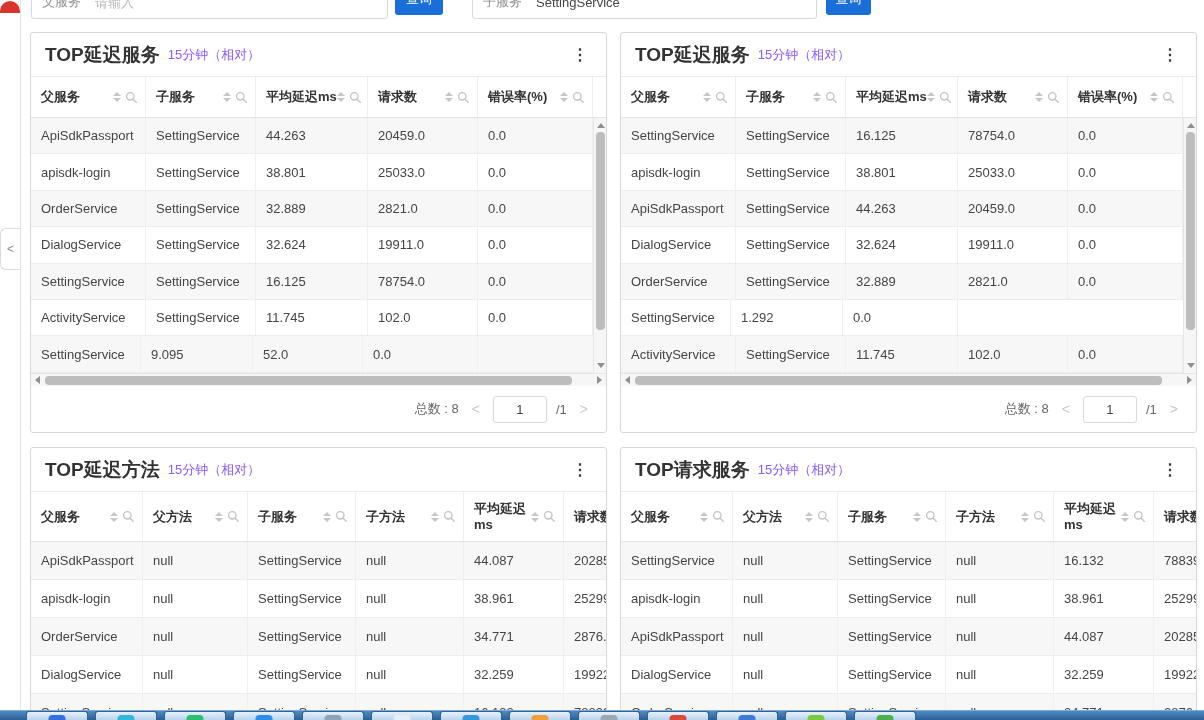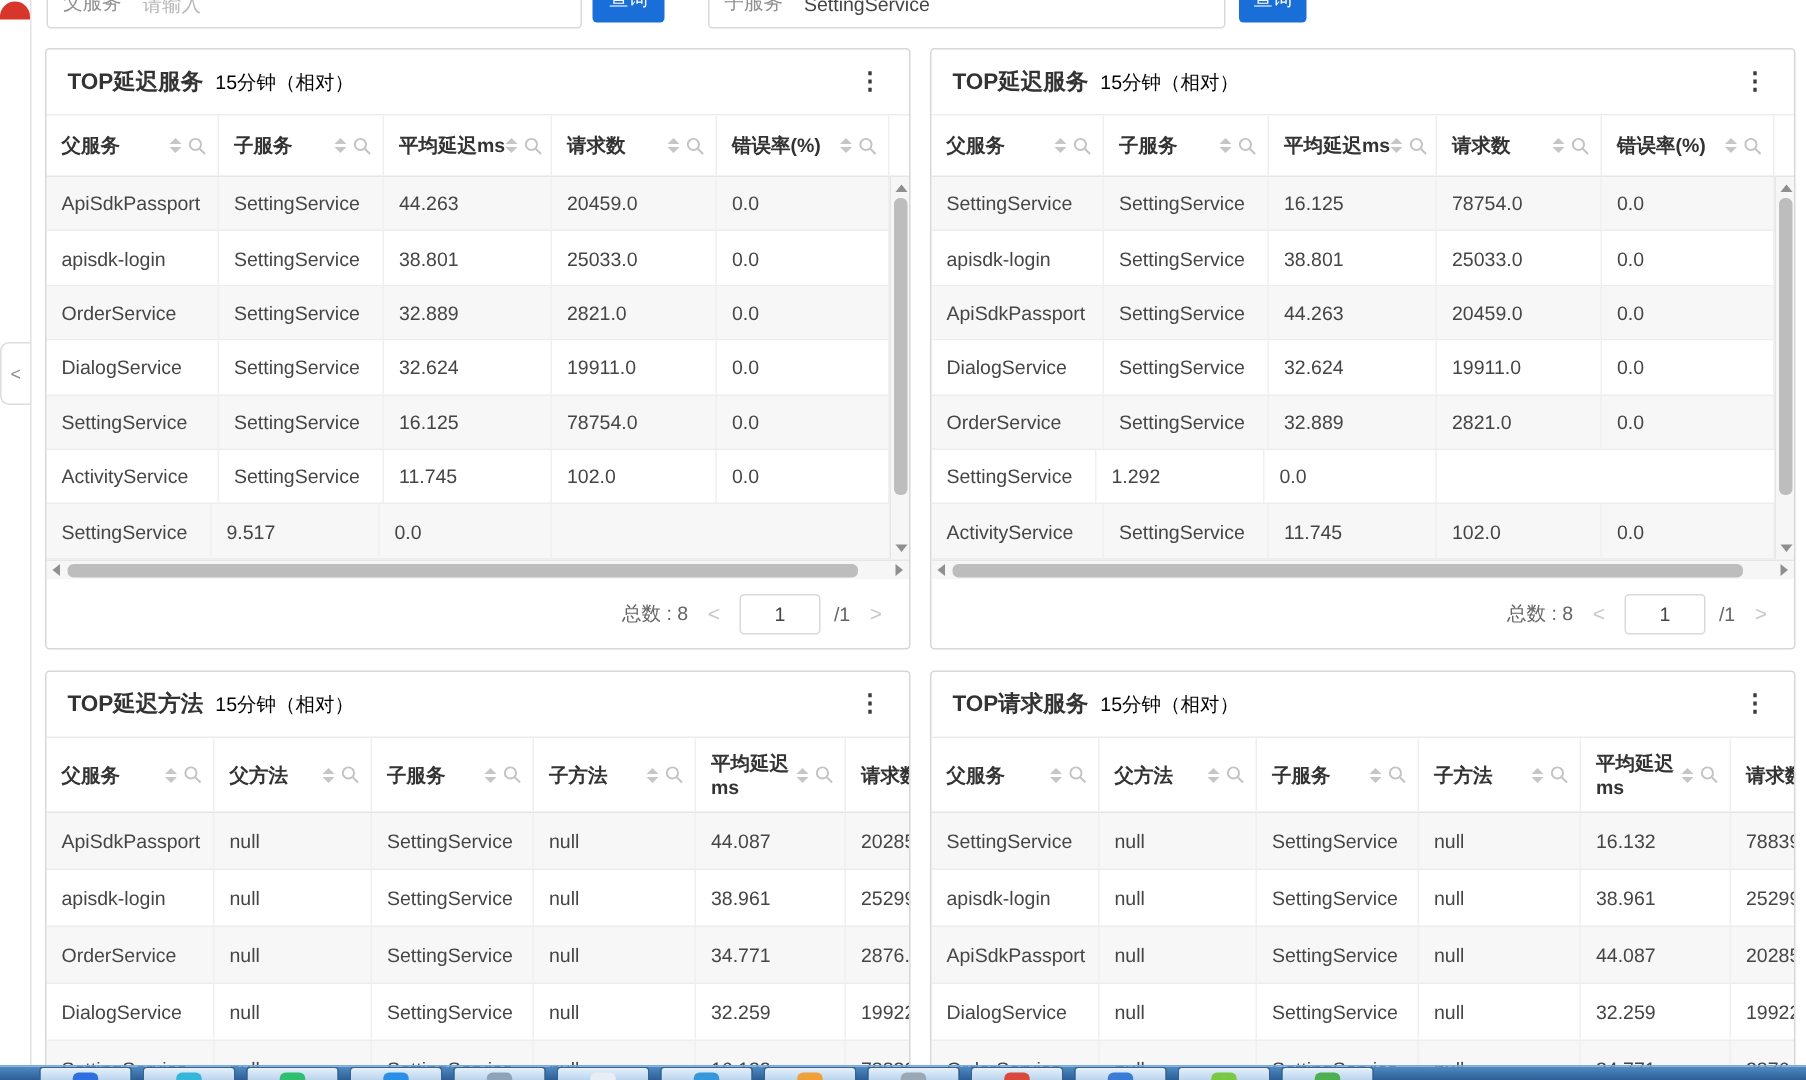--- a/index.html
+++ b/index.html
@@ -27,22 +27,22 @@
 
   
   .panel { position:absolute; width:577px; background:#fff; border:1px solid #d7d7d7; border-radius:3px;
     overflow:hidden; display:flex; flex-direction:column; }
   #panel-0 { left:30px;  top:32px;  height:401px; }
   #panel-1 { left:620px; top:32px;  height:401px; }
   #panel-2 { left:30px;  top:447px; height:281px; }
   #panel-3 { left:620px; top:447px; height:281px; }
 
   .panel-header { flex:0 0 44px; display:flex; align-items:center; padding:0 14px; border-bottom:1px solid #ececec; }
-  .panel-title { font-size:15px; font-weight:bold; color:#333; }
-  .panel-subtitle { font-size:13px; color:#000000; margin-left:8px; }
+  .panel-title { font-size:19px; font-weight:bold; color:#333; }
+  .panel-subtitle { font-size:13px; color:#8b5cf6; margin-left:8px; }
   .kebab { margin-left:auto; color:#3c3c3c; font-size:16px; font-weight:bold; cursor:pointer; line-height:1; padding:2px 4px; }
 
   .table-wrap { position:relative; width:575px; overflow:hidden; }
   .thead { display:flex; height:41px; border-bottom:1px solid #e6e6e6; background:#fff; width:700px; }
   .th { display:flex; align-items:center; padding-left:10px; border-right:1px solid #efefef; flex:none; }
   .th-label { font-size:13px; font-weight:bold; color:#333; white-space:nowrap; }
   .th-label.wrap { white-space:normal; max-width:58px; line-height:1.2; }
   .th-icons { margin-left:auto; margin-right:7px; display:flex; align-items:center; gap:4px; flex:none; }
   .carets { display:flex; flex-direction:column; align-items:center; cursor:pointer; }
   .caret-up { width:0; height:0; border-left:4px solid transparent; border-right:4px solid transparent;
@@ -221,21 +221,22 @@
         </div>
         <div class="tr">
           <div class="td" style="width: 115px;">ActivityService</div>
           <div class="td" style="width: 110px;">SettingService</div>
           <div class="td" style="width: 112px;">11.745</div>
           <div class="td" style="width: 110px;">102.0</div>
           <div class="td" style="width: 115px;">0.0</div>
         </div>
         <div class="tr odd">
           <div class="td" style="width: 110px;">SettingService</div>
-          <div class="td" style="width: 112px;">9.517</div>
+          <div class="td" style="width: 112px;">9.095</div>
+          <div class="td" style="width: 110px;">52.0</div>
           <div class="td" style="width: 115px;">0.0</div>
         </div>
       </div>
     <div class="vscroll">
       <i class="vs-up"></i>
       <div class="vs-thumb"></div>
       <i class="vs-down"></i>
     </div>
   </div>
   <div class="hscroll">

